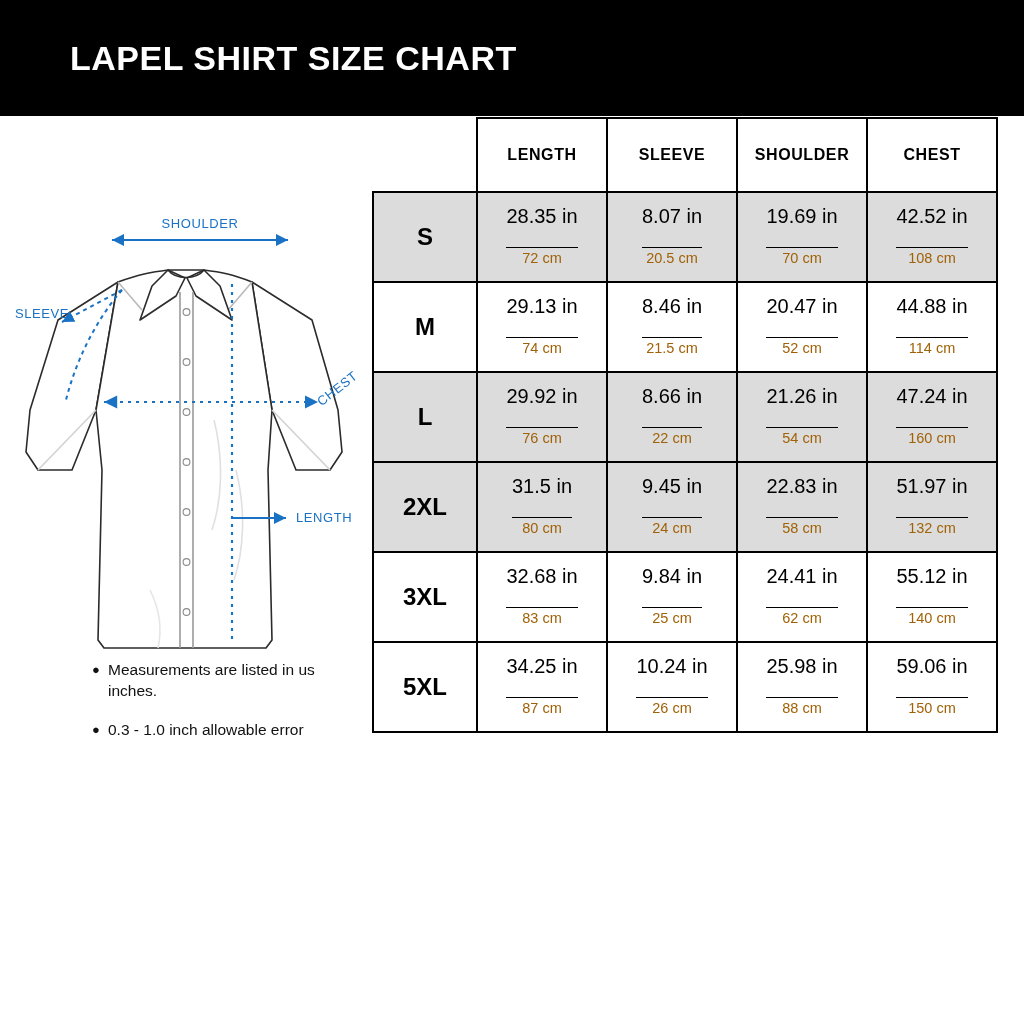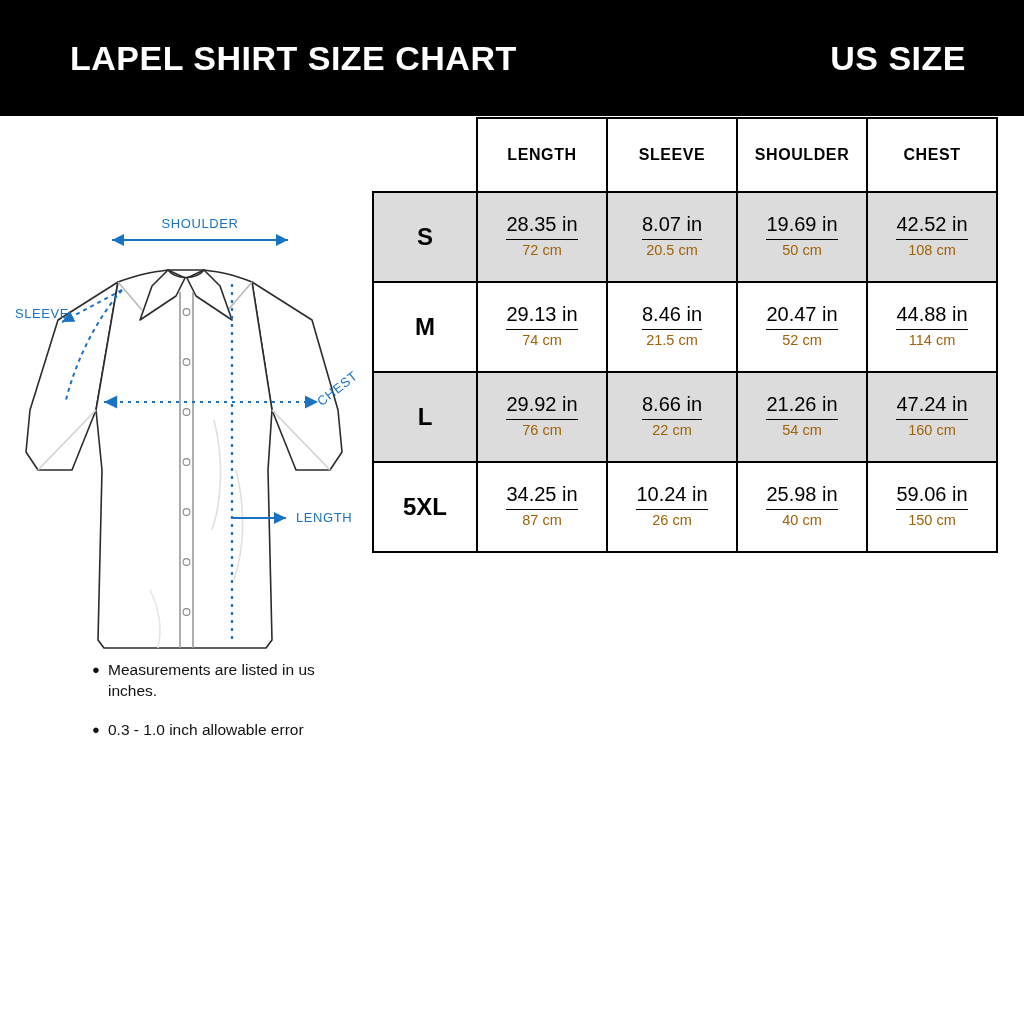--- a/index.html
+++ b/index.html
@@ -123,42 +123,41 @@
     font-weight: bold;
     color: #000000;
   }
   #size-table tbody td.valuecell {
     height: 88px;
   }
   .val-in {
     font-size: 20px;
     color: #000000;
     line-height: 1.15;
-    padding-bottom: 3px;
+    padding-bottom: 19px;
     border-bottom: 1px solid #000;
     display: inline-block;
   }
   .val-cm {
     font-size: 14.5px;
     color: #a16207;
     line-height: 1.5;
   }
   tbody tr.shaded th, tbody tr.shaded td {
     background: #dcdcdc;
   }
   tbody tr.plain th, tbody tr.plain td {
     background: #ffffff;
   }
 </style>
 </head>
 <body>
 
 <div id="header">
   <div class="title">LAPEL SHIRT SIZE CHART</div>
-  <div class="subtitle">US SIZE</div>
 </div>
 
 <div id="illustration">
   <svg width="372" height="640" viewBox="0 0 372 640" xmlns="http://www.w3.org/2000/svg">
 
     <g stroke="#2b2b2b" stroke-width="1.6" fill="#ffffff" stroke-linejoin="round">
 
       <path d="M118 112 L58 150 L30 240 L26 282 L38 300 L72 300 L96 240 Z"></path>
 
       <path d="M252 112 L312 150 L338 240 L342 282 L330 300 L296 300 L272 240 Z"></path>
@@ -265,21 +264,21 @@
       <td class="valuecell">
         <div class="val-in">28.35 in</div>
         <div class="val-cm">72 cm</div>
       </td>
       <td class="valuecell">
         <div class="val-in">8.07 in</div>
         <div class="val-cm">20.5 cm</div>
       </td>
       <td class="valuecell">
         <div class="val-in">19.69 in</div>
-        <div class="val-cm">50 cm</div>
+        <div class="val-cm">70 cm</div>
       </td>
       <td class="valuecell">
         <div class="val-in">42.52 in</div>
         <div class="val-cm">108 cm</div>
       </td>
     </tr>
 
     <tr class="plain">
       <th class="sizecell">M</th>
       <td class="valuecell">
@@ -314,36 +313,74 @@
         <div class="val-in">21.26 in</div>
         <div class="val-cm">54 cm</div>
       </td>
       <td class="valuecell">
         <div class="val-in">47.24 in</div>
         <div class="val-cm">160 cm</div>
       </td>
     </tr>
 
 
-
+    <tr class="shaded">
+      <th class="sizecell">2XL</th>
+      <td class="valuecell">
+        <div class="val-in">31.5 in</div>
+        <div class="val-cm">80 cm</div>
+      </td>
+      <td class="valuecell">
+        <div class="val-in">9.45 in</div>
+        <div class="val-cm">24 cm</div>
+      </td>
+      <td class="valuecell">
+        <div class="val-in">22.83 in</div>
+        <div class="val-cm">58 cm</div>
+      </td>
+      <td class="valuecell">
+        <div class="val-in">51.97 in</div>
+        <div class="val-cm">132 cm</div>
+      </td>
+    </tr>
+
+    <tr class="plain">
+      <th class="sizecell">3XL</th>
+      <td class="valuecell">
+        <div class="val-in">32.68 in</div>
+        <div class="val-cm">83 cm</div>
+      </td>
+      <td class="valuecell">
+        <div class="val-in">9.84 in</div>
+        <div class="val-cm">25 cm</div>
+      </td>
+      <td class="valuecell">
+        <div class="val-in">24.41 in</div>
+        <div class="val-cm">62 cm</div>
+      </td>
+      <td class="valuecell">
+        <div class="val-in">55.12 in</div>
+        <div class="val-cm">140 cm</div>
+      </td>
+    </tr>
 
 
     <tr class="plain">
       <th class="sizecell">5XL</th>
       <td class="valuecell">
         <div class="val-in">34.25 in</div>
         <div class="val-cm">87 cm</div>
       </td>
       <td class="valuecell">
         <div class="val-in">10.24 in</div>
         <div class="val-cm">26 cm</div>
       </td>
       <td class="valuecell">
         <div class="val-in">25.98 in</div>
-        <div class="val-cm">40 cm</div>
+        <div class="val-cm">88 cm</div>
       </td>
       <td class="valuecell">
         <div class="val-in">59.06 in</div>
         <div class="val-cm">150 cm</div>
       </td>
     </tr>
   </tbody>
 </table>
 
 </body></html>

